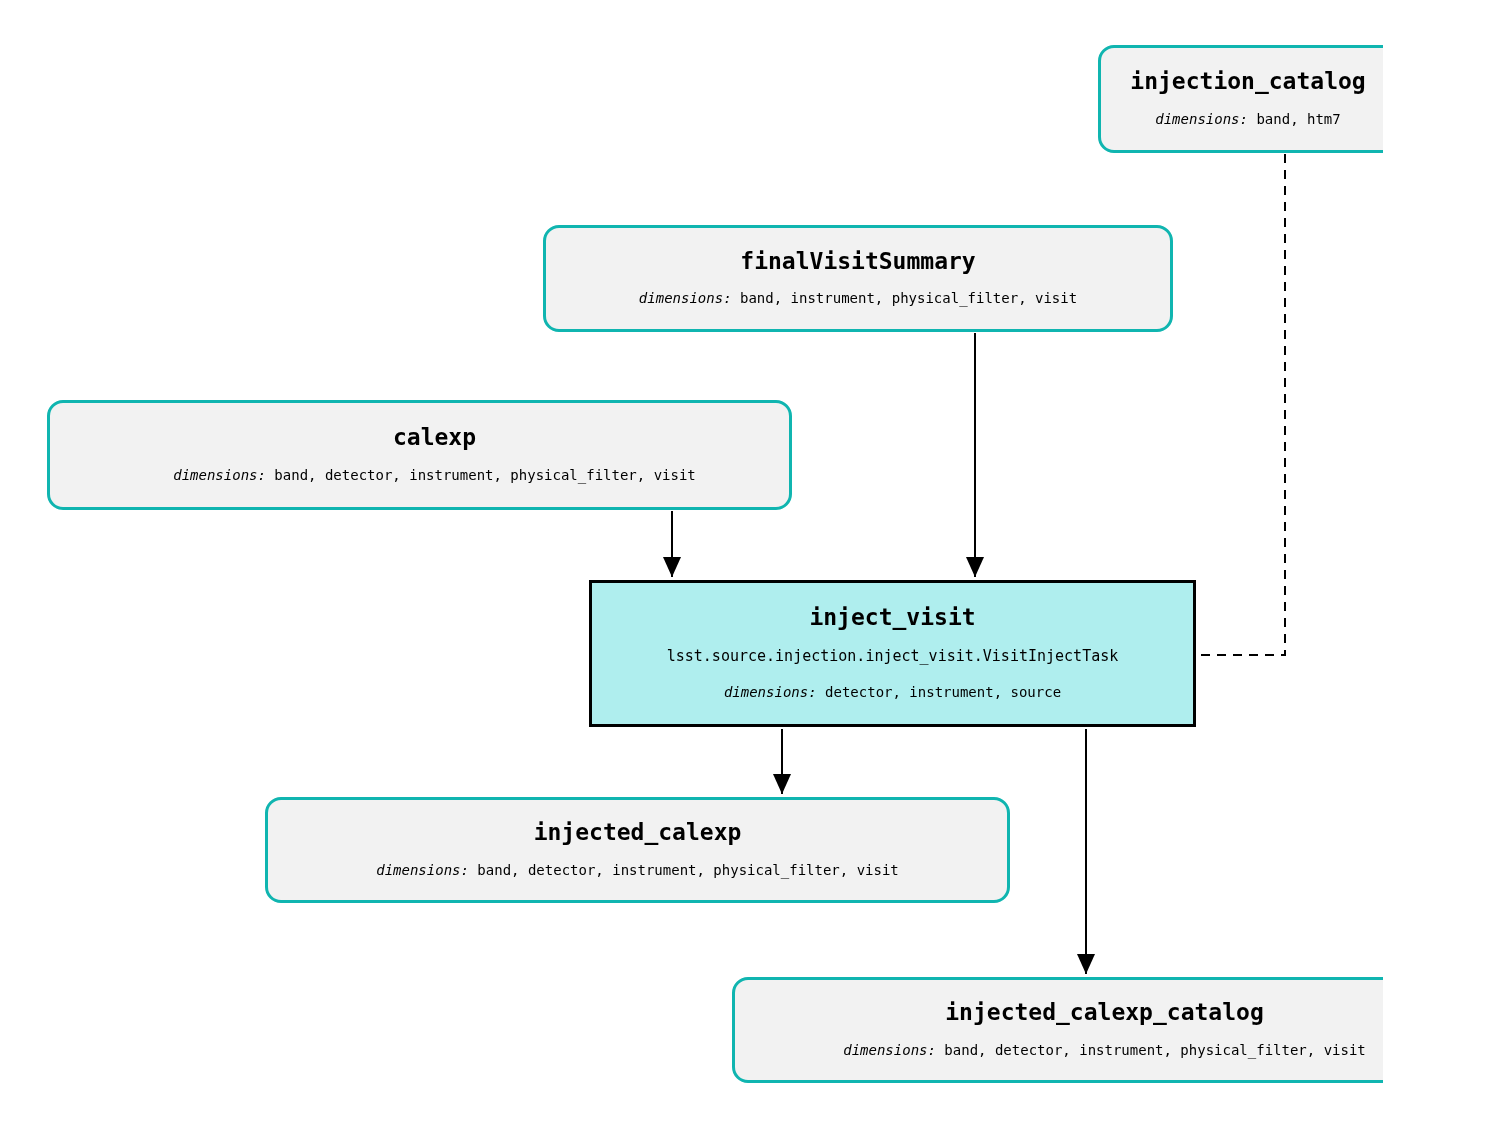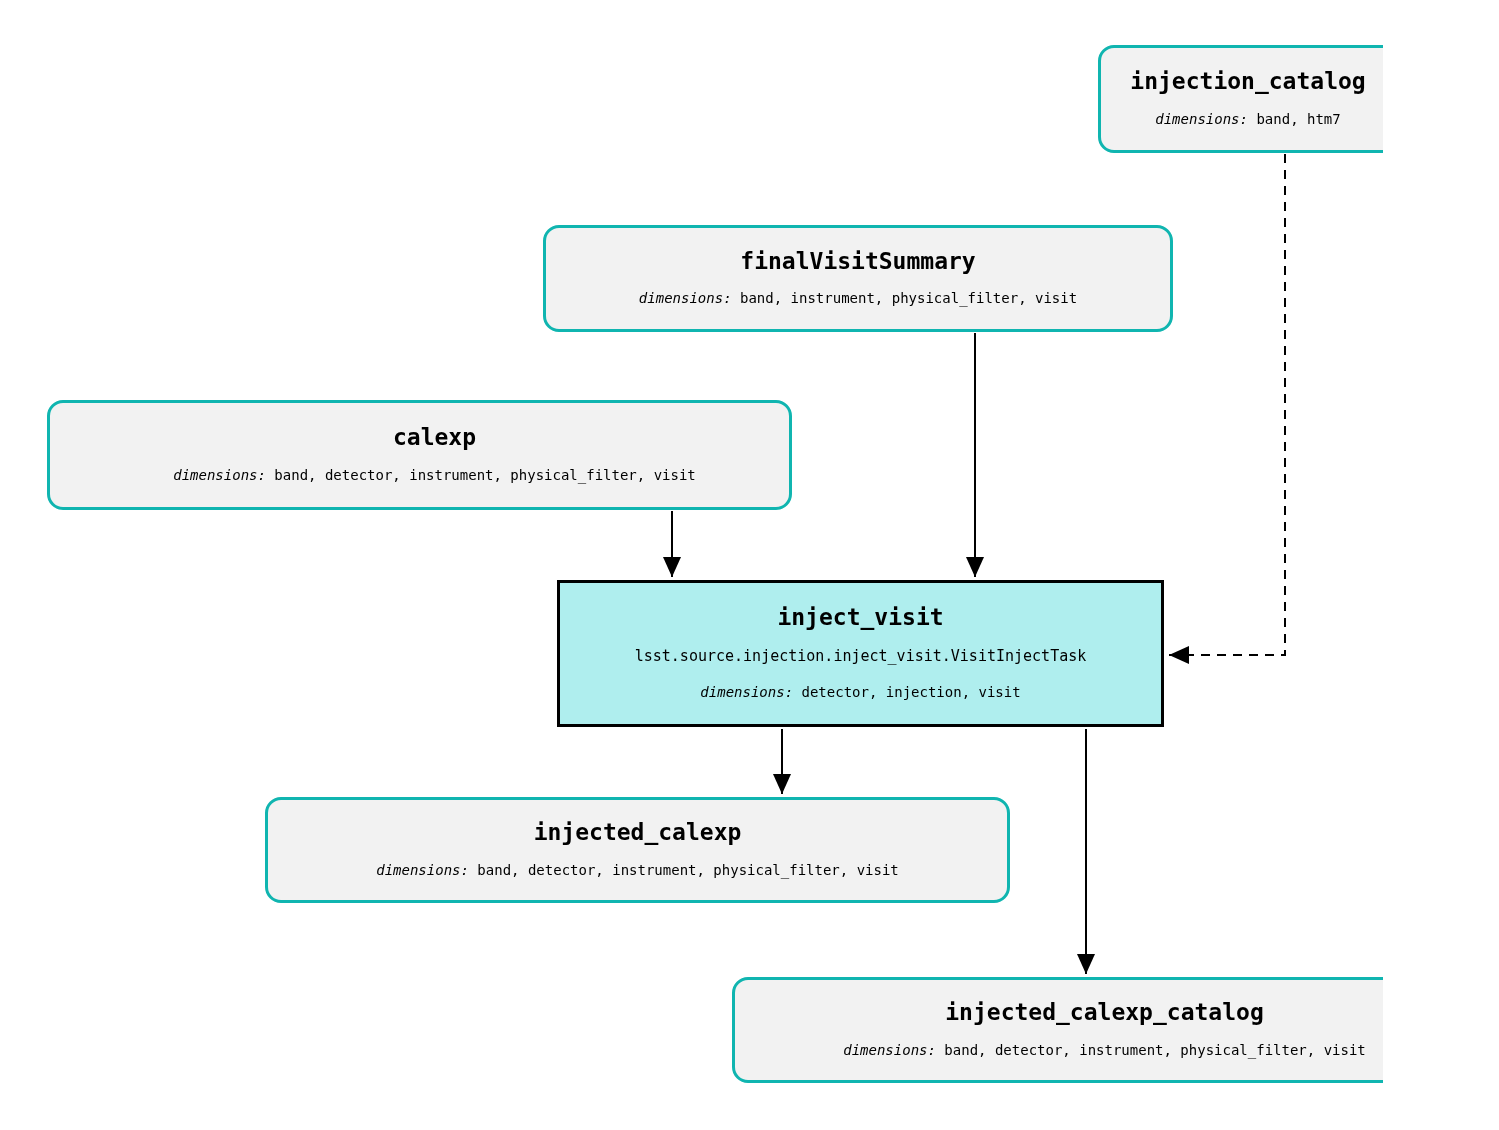--- a/index.html
+++ b/index.html
@@ -44,20 +44,21 @@
   }
   .dataset {
     background: var(--dataset-fill, #f2f2f2);
     border: 3px solid var(--dataset-border, #10b5b0);
     border-radius: 16px;
   }
   .task {
     background: var(--task-fill, #afeeee);
     border: 3px solid var(--task-border, #000000);
     border-radius: 0;
+    margin-left: 32px;
   }
   .node-title {
     font-weight: bold;
     font-size: 23px;
     line-height: 27px;
     white-space: nowrap;
   }
   .node-class {
     font-size: 15px;
     line-height: 21px;
@@ -119,21 +120,21 @@
       <span class="dims-label">dimensions:</span>
       <span class="dims-value">band, detector, instrument, physical_filter, visit</span>
     </div>
   </div>
 
   <div class="node task" id="n-inject_visit">
     <div class="node-title">inject_visit</div>
     <div class="node-class">lsst.source.injection.inject_visit.VisitInjectTask</div>
     <div class="node-dims">
       <span class="dims-label">dimensions:</span>
-      <span class="dims-value">detector, injection, visit</span>
+      <span class="dims-value">detector, instrument, source</span>
     </div>
   </div>
 
   <div class="node dataset" id="n-injected_calexp">
     <div class="node-title">injected_calexp</div>
     <div class="node-dims">
       <span class="dims-label">dimensions:</span>
       <span class="dims-value">band, detector, instrument, physical_filter, visit</span>
     </div>
   </div>

